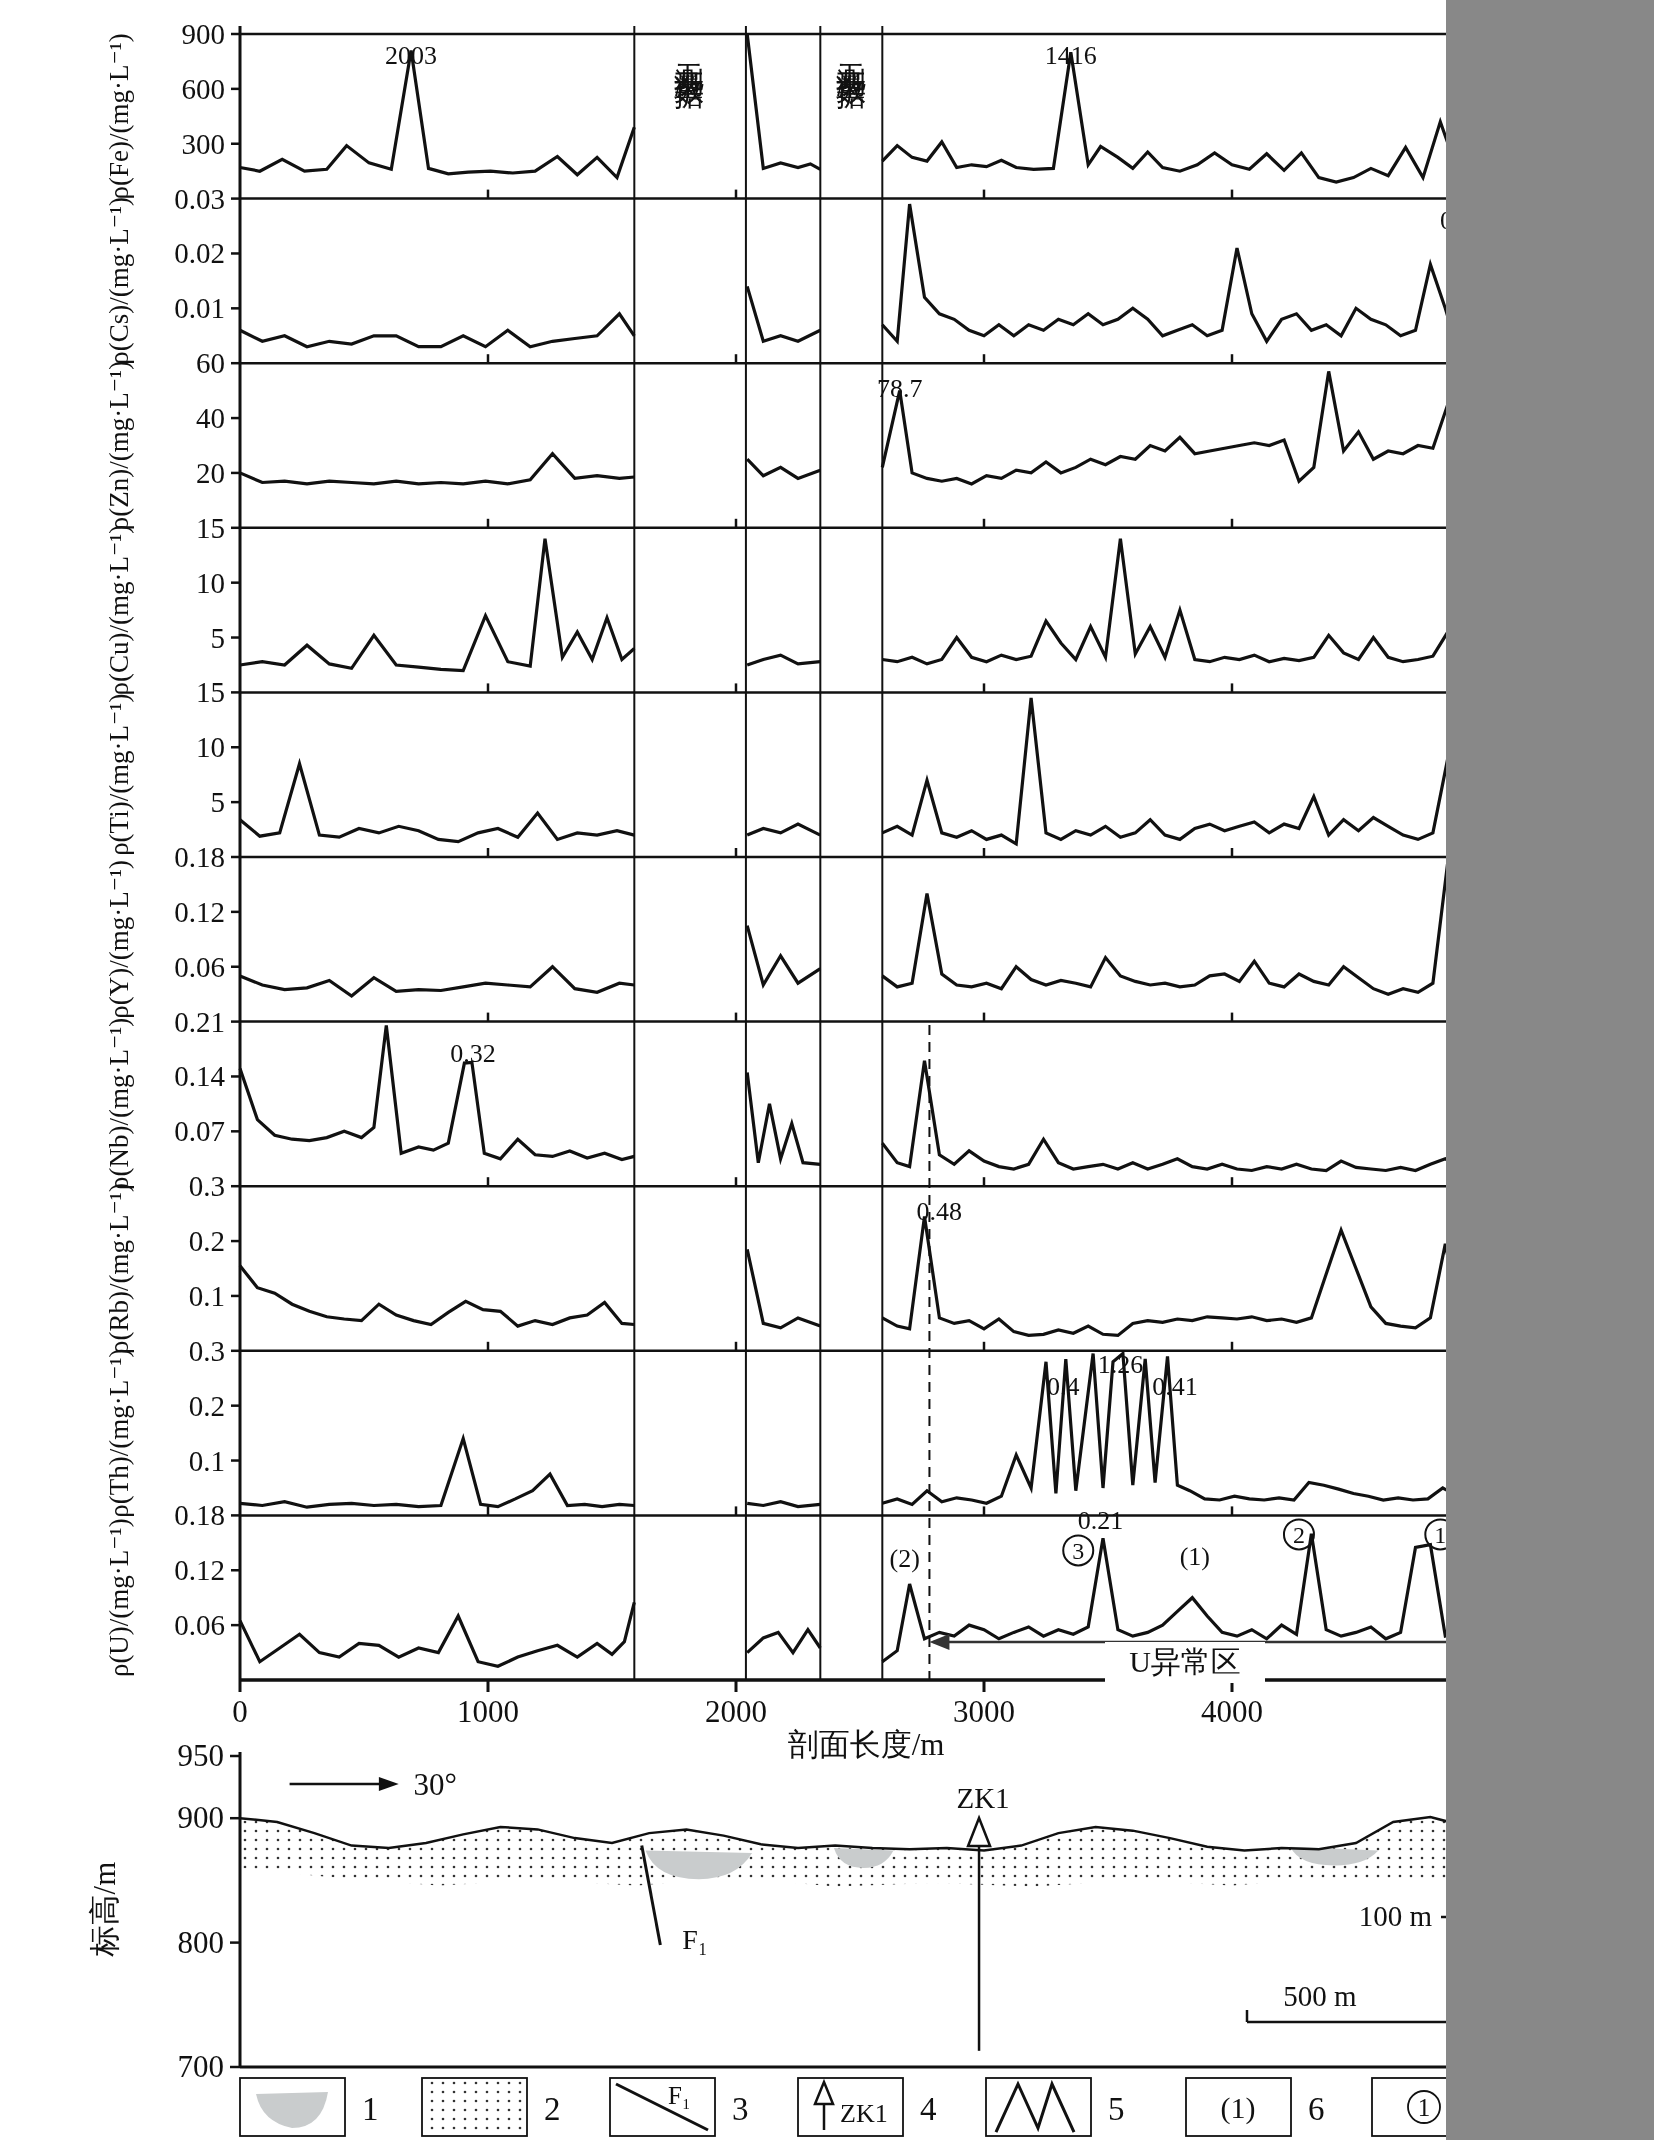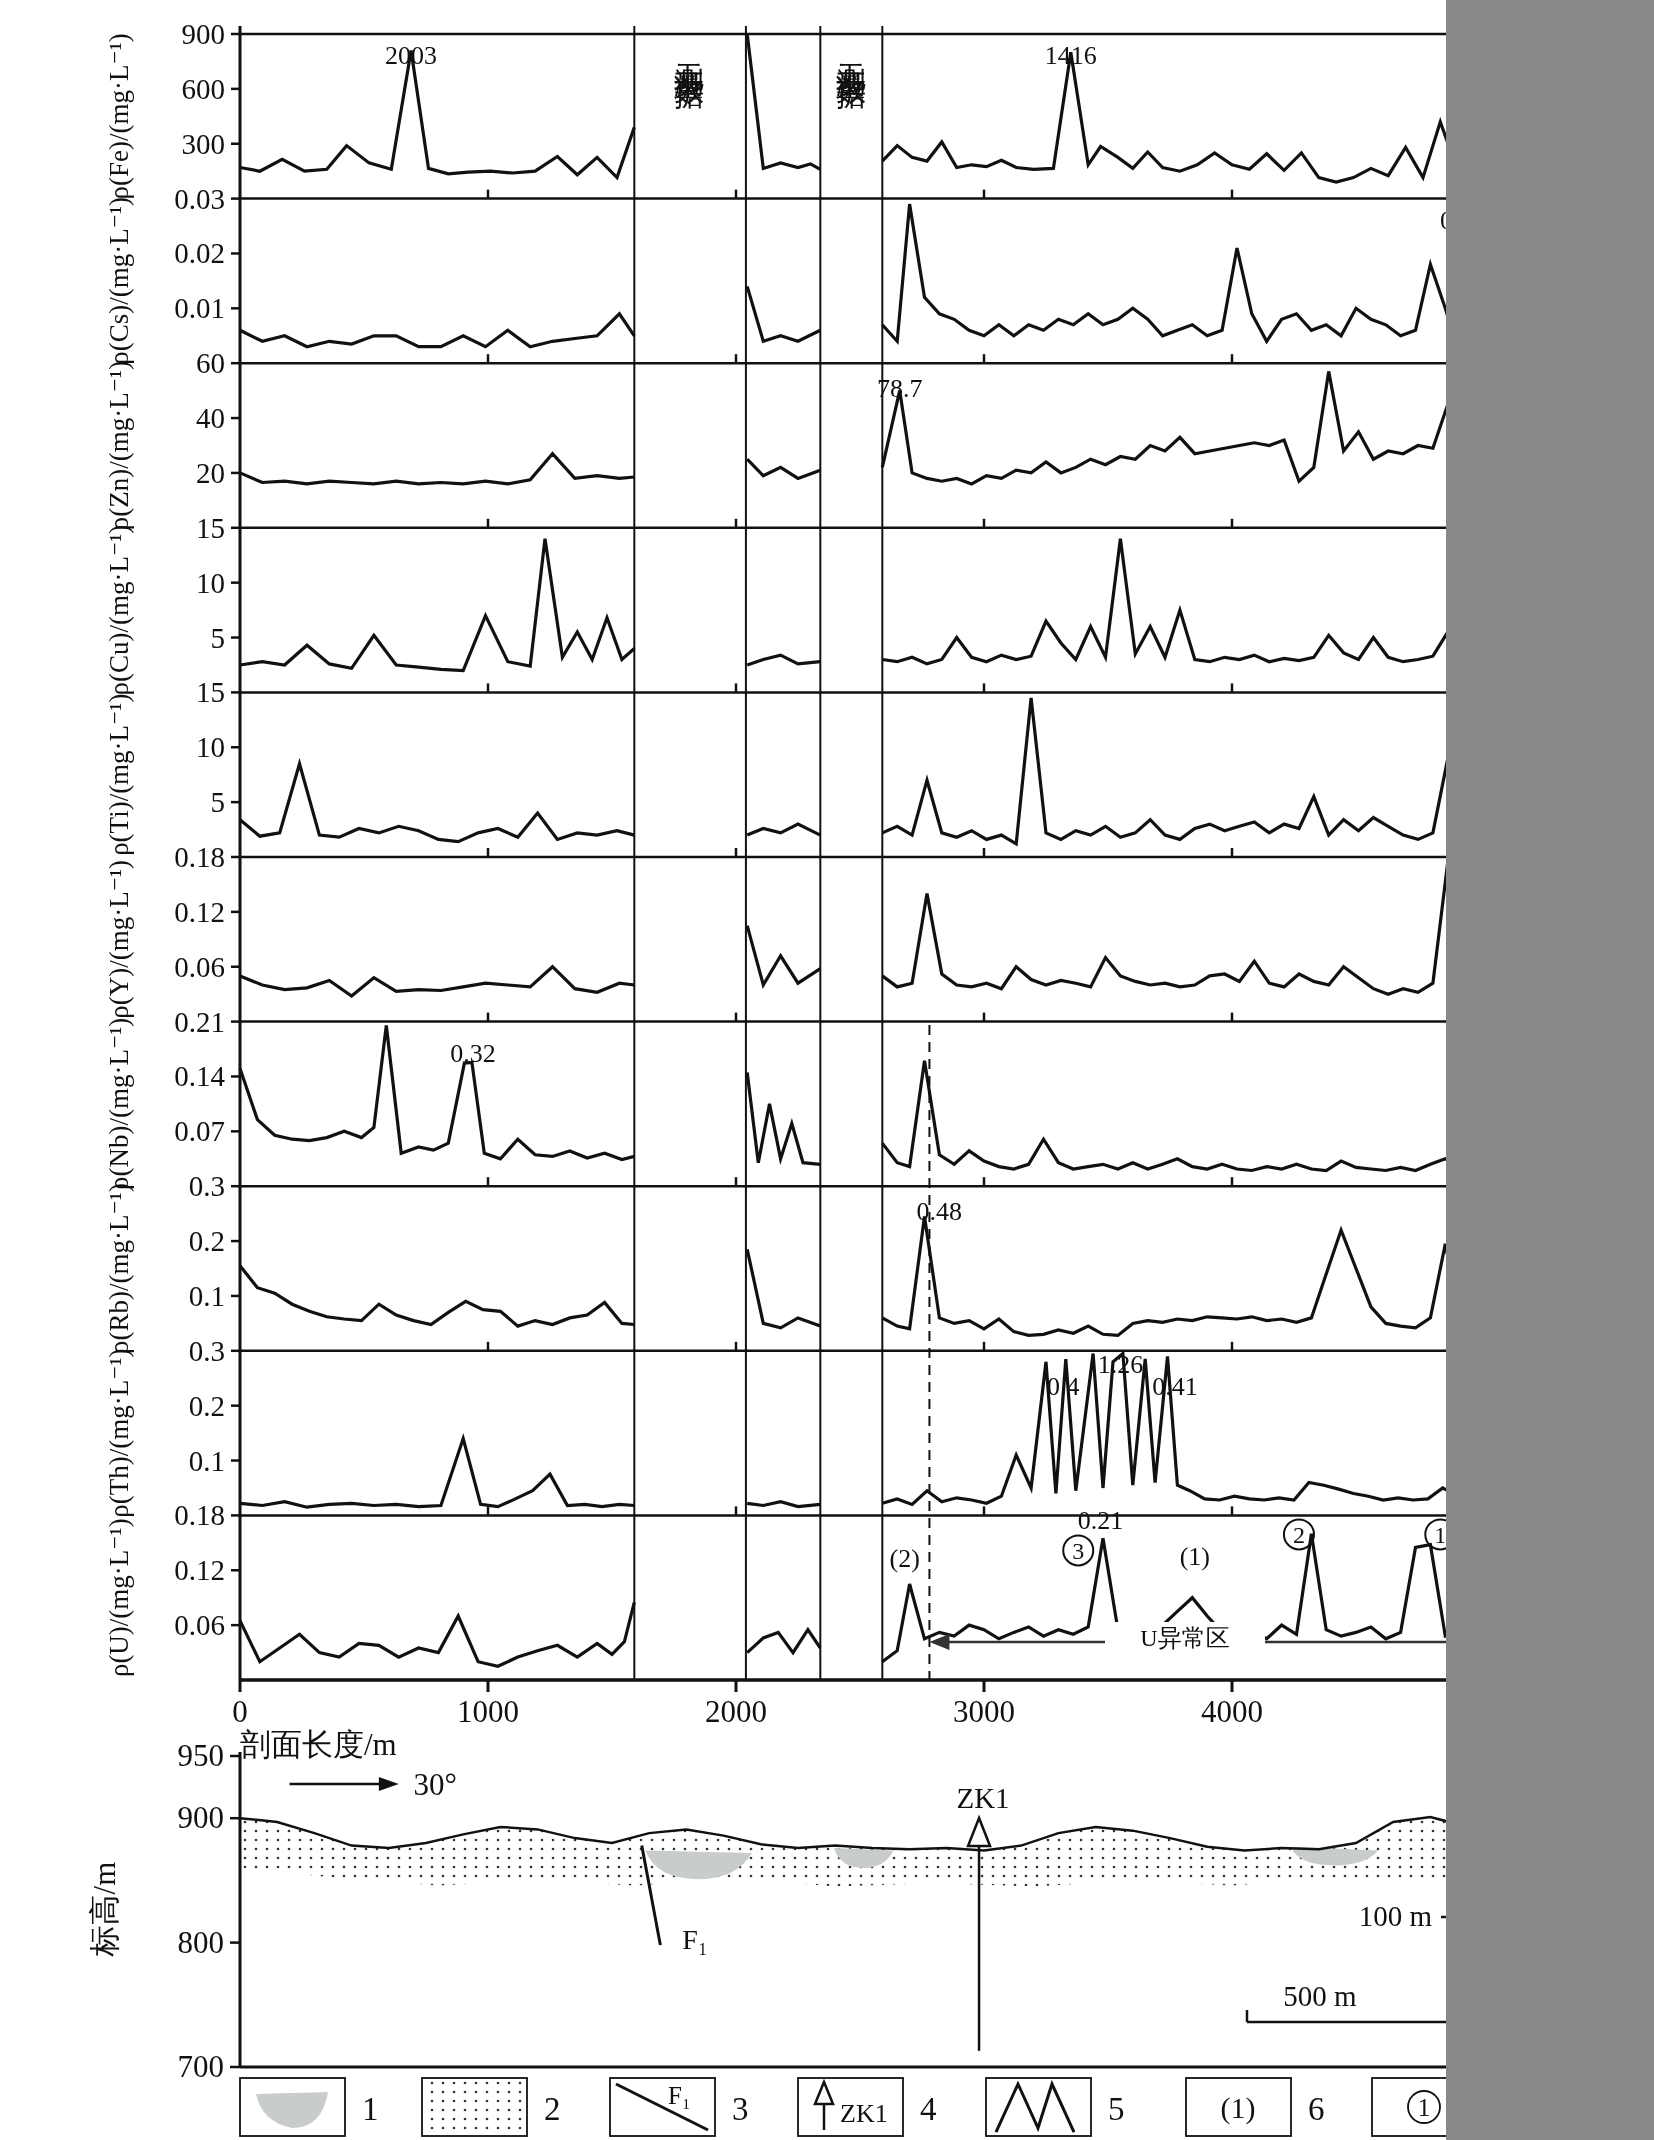--- a/index.html
+++ b/index.html
@@ -3,23 +3,23 @@
 <meta charset="utf-8">
 <style>
   html,body{margin:0;padding:0;background:#888;}
   .figure{position:relative;width:1446px;height:2140px;background:#fff;overflow:hidden;
           font-family:"Liberation Serif","DejaVu Serif","DejaVu Sans",serif;color:#111;}
   .figure svg{position:absolute;left:0;top:0;}
   svg text{font-family:"Liberation Serif","DejaVu Serif","DejaVu Sans",serif;fill:#111;}
   .overlay{position:absolute;z-index:5;}
   .nodata{writing-mode:vertical-rl;text-orientation:upright;font-size:30px;letter-spacing:4px;
           height:230px;line-height:34px;}
-  .xtitle{width:1252px;font-size:31px;}
+  .xtitle{width:1252px;text-align:center;font-size:31px;}
   .sec-ylabel{width:170px;text-align:center;font-size:31px;transform:rotate(-90deg);}
-  .u-label{width:160px;text-align:center;font-size:24px;background:#fff;}
+  .u-label{width:160px;text-align:center;font-size:30px;background:#fff;margin-top:20px;}
 </style>
 </head>
 <body>
 
 <div class="figure">
   <svg id="fig-svg" width="1654" height="2140" viewBox="0 0 1654 2140">
     <defs>
       <pattern id="stip" width="11" height="9" patternUnits="userSpaceOnUse">
         <circle cx="3" cy="4" r="1.3" fill="#333"></circle>
       </pattern>

